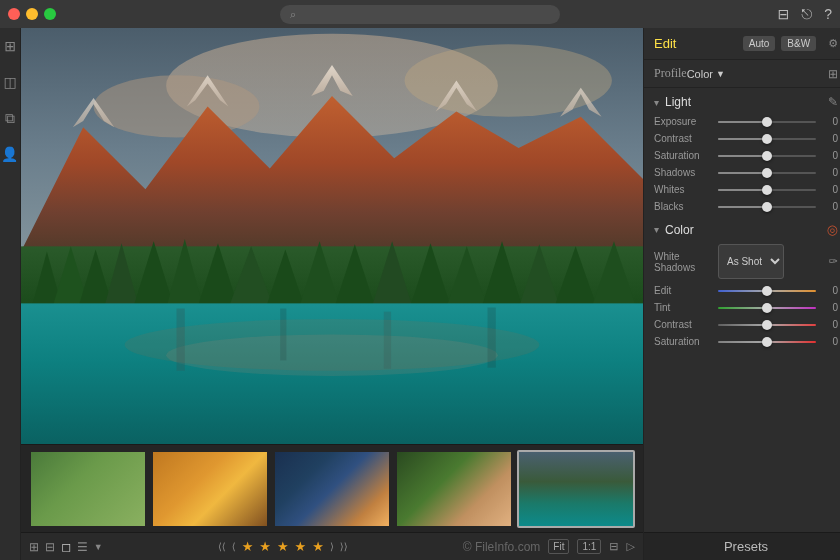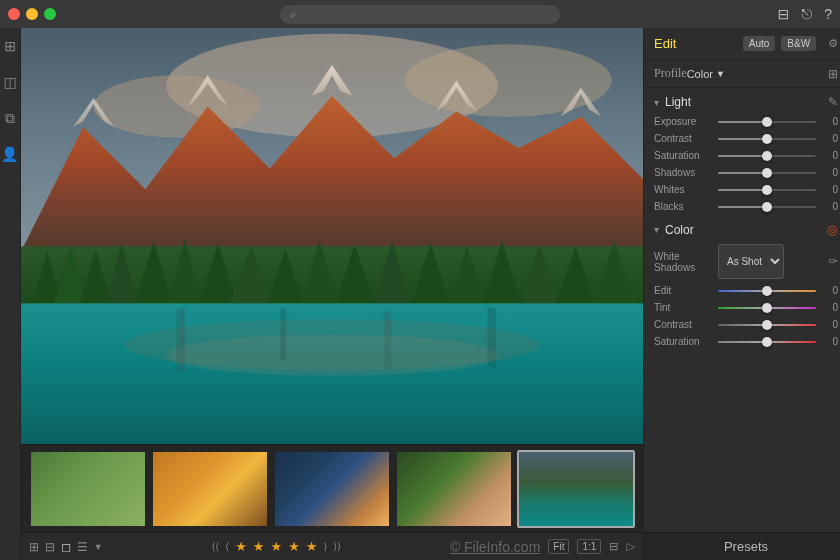--- a/index.html
+++ b/index.html
@@ -160,21 +160,21 @@
       padding: 0 8px;
       gap: 8px;
       border-top: 1px solid #1a1a1a;
     }
     .bottom-left { display: flex; gap: 6px; align-items: center; }
     .bottom-center { flex: 1; display: flex; align-items: center; justify-content: center; gap: 6px; }
     .bottom-right { display: flex; gap: 8px; align-items: center; }
     .view-btn { color: #888; cursor: pointer; font-size: 12px; }
     .view-btn.active { color: #ccc; }
     .star { color: #e8a020; font-size: 13px; }
-    .copyright { color: #666; font-size: 14px; text-decoration: underline; }
+    .copyright { color: #666; font-size: 12px; }
     .fit-label { color: #aaa; font-size: 10px; border: 1px solid #555; padding: 1px 4px; border-radius: 2px; }
 
     
     .right-panel {
       width: 205px;
       background: #2d2d2d;
       border-left: 1px solid #222;
       display: flex;
       flex-direction: column;
     }

